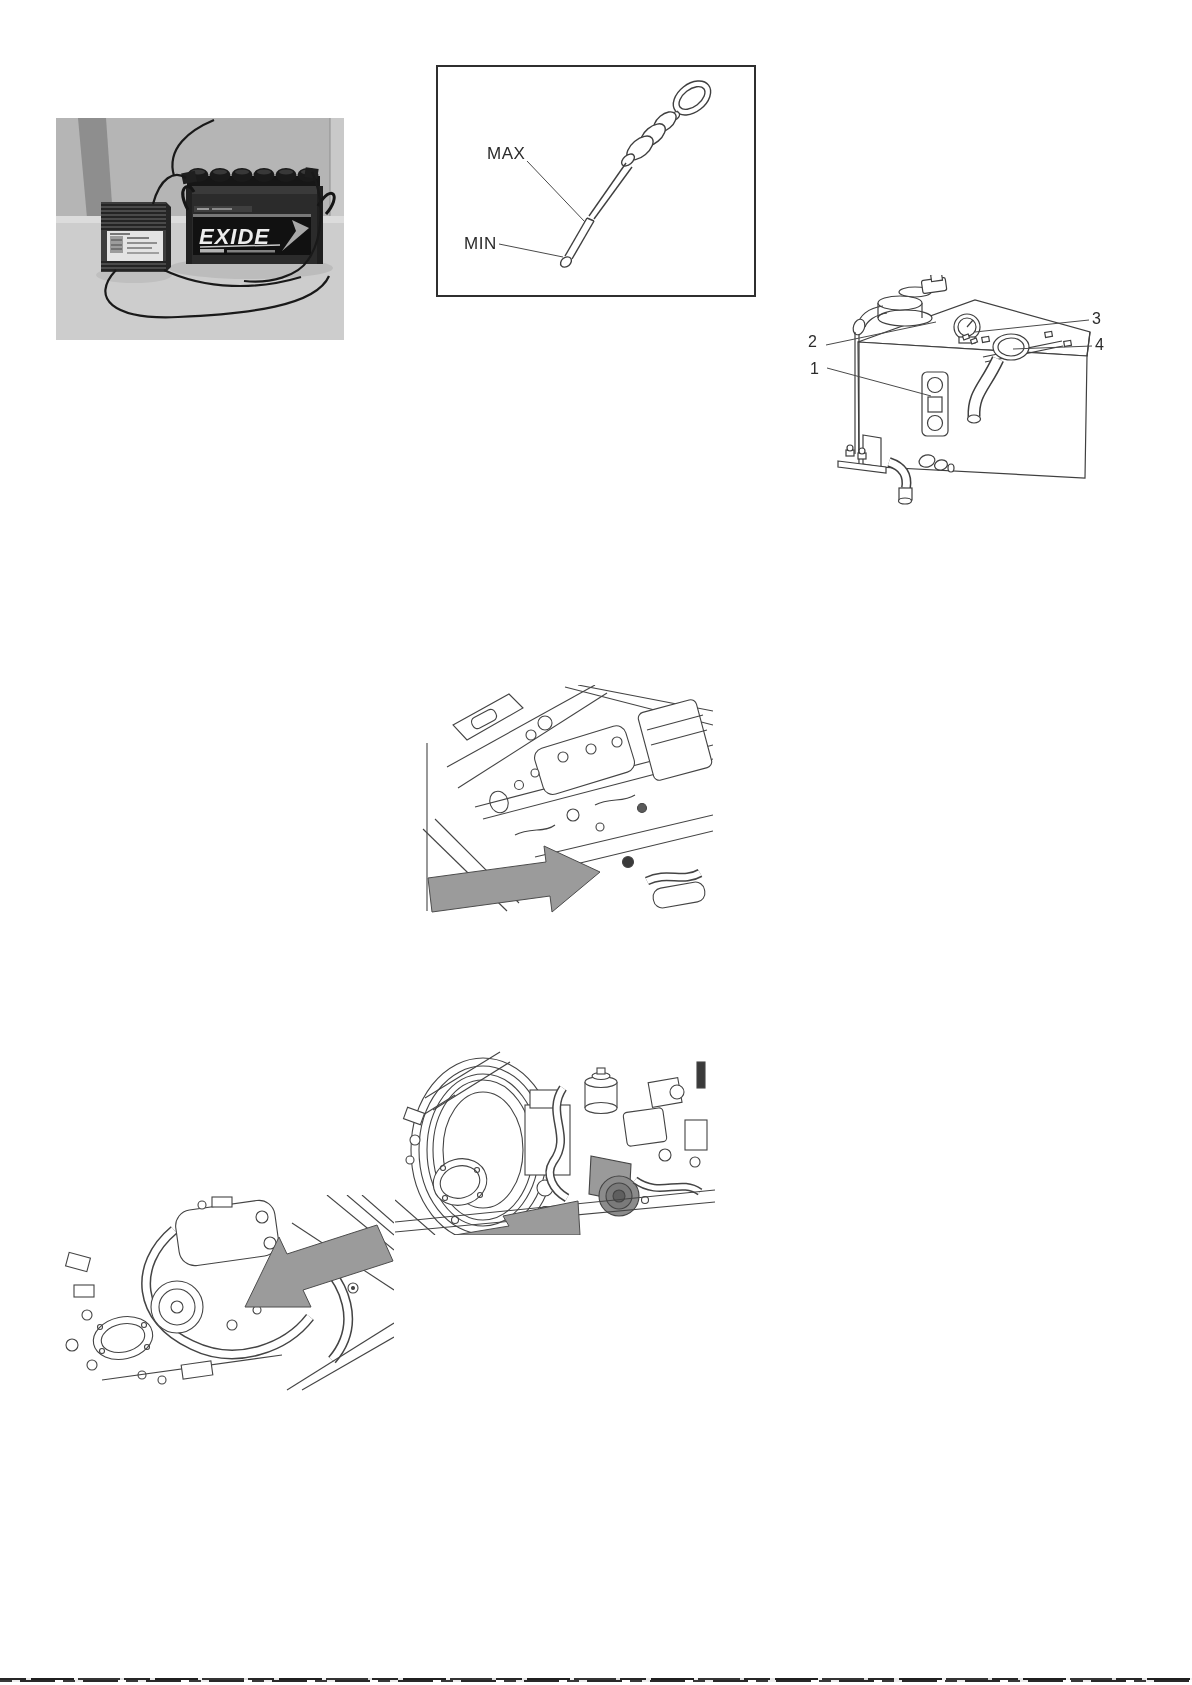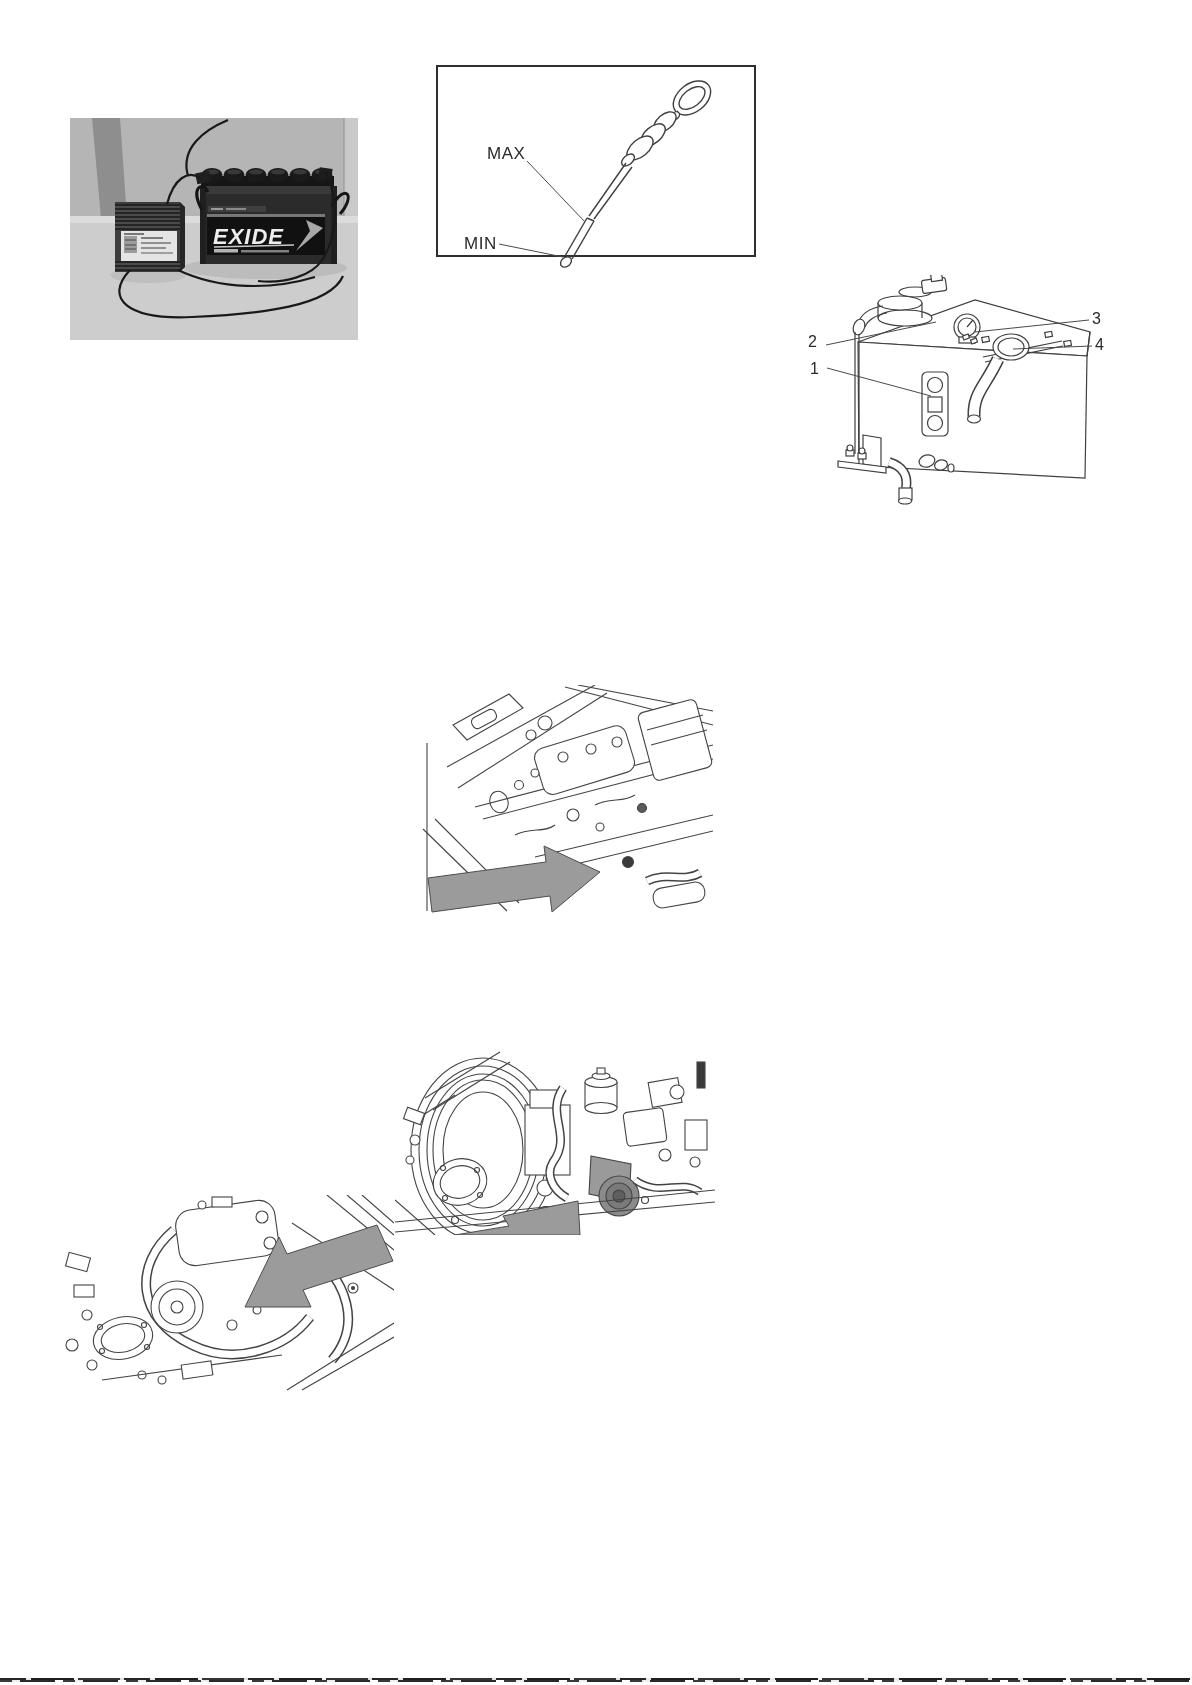--- a/index.html
+++ b/index.html
@@ -1,20 +1,20 @@
 <!DOCTYPE html>
 <html><head>
 <meta charset="utf-8">
 <style>
   html,body{margin:0;padding:0;background:#fff;}
   .page{position:relative;width:1192px;height:1685px;background:#ffffff;overflow:hidden;
         font-family:"Liberation Sans",sans-serif;}
   .fig{position:absolute;}
-  .photo{left:70px;top:118px;width:288px;height:222px;}
-  .dipstick-box{left:436px;top:65px;width:320px;height:192px;border:2px solid #2f2f2f;box-sizing:border-box;}
+  .photo{left:56px;top:118px;width:288px;height:222px;}
+  .dipstick-box{left:436px;top:65px;width:320px;height:232px;border:2px solid #2f2f2f;box-sizing:border-box;}
   .tank{left:755px;top:275px;}
   .engine-top{left:395px;top:685px;}
   .engine-side{left:395px;top:1050px;}
   .engine-bl{left:62px;top:1195px;}
   svg{display:block;}
   svg text{font-family:"Liberation Sans",sans-serif;}
   .callout{font-size:16px;fill:#2b2b2b;}
   .lbl{font-size:17px;fill:#2b2b2b;letter-spacing:.5px;}
   .artifact{position:absolute;left:0;top:1678px;width:1192px;height:4px;}
   .artifact .r1{height:2px;background:repeating-linear-gradient(90deg,#262626 0 26px,#e8e8e8 26px 31px,#1f1f1f 31px 74px,#f2f2f2 74px 78px,#343434 78px 120px,#e0e0e0 120px 124px);}

